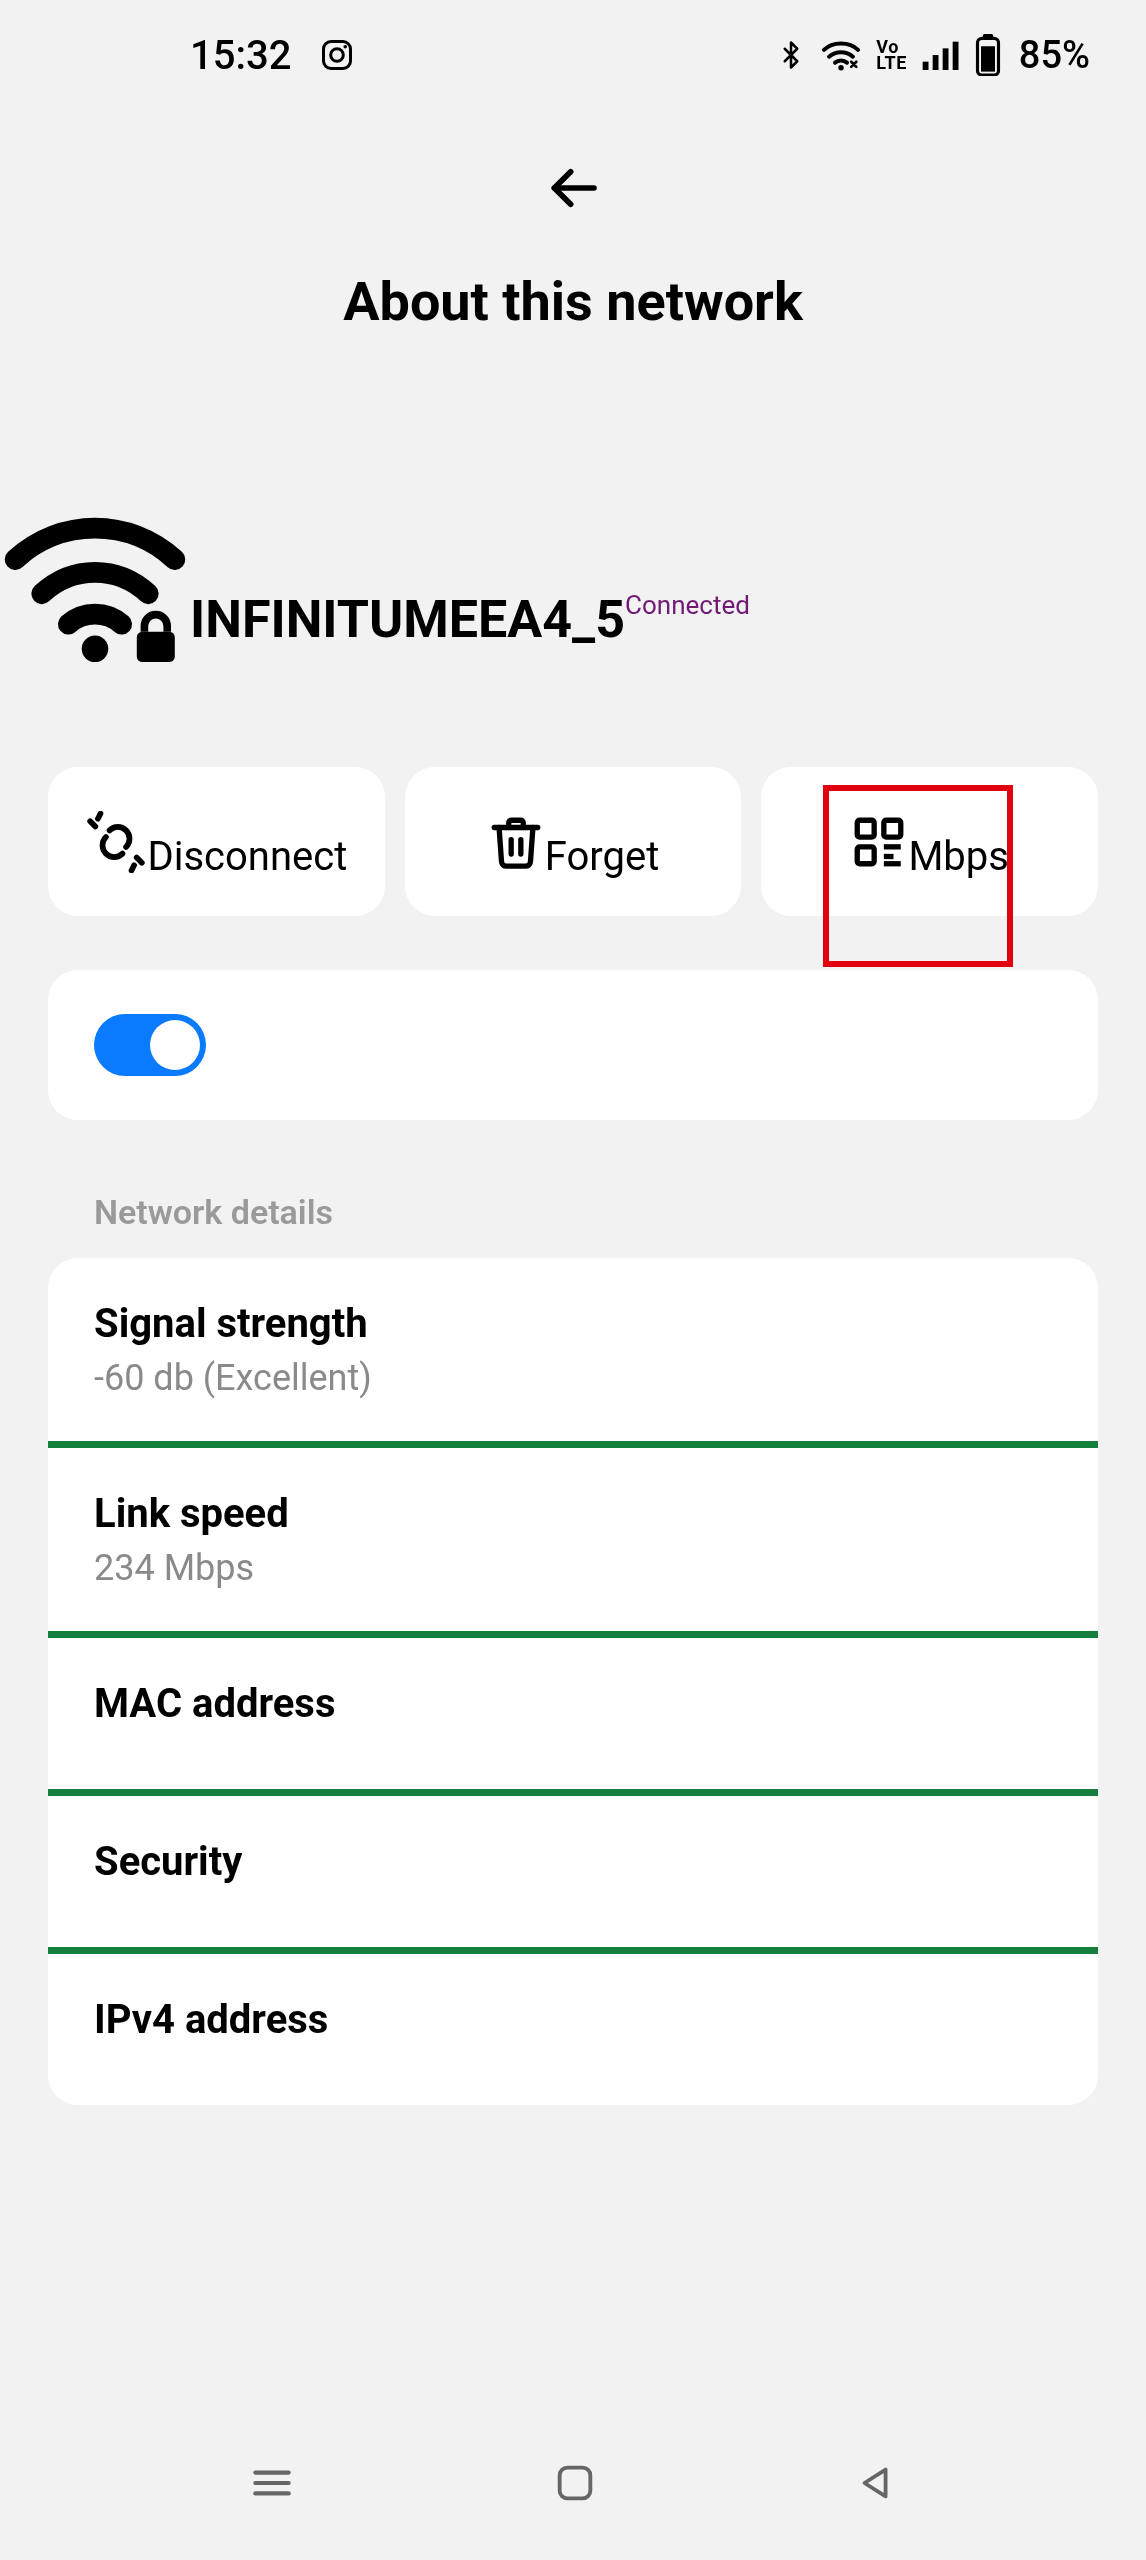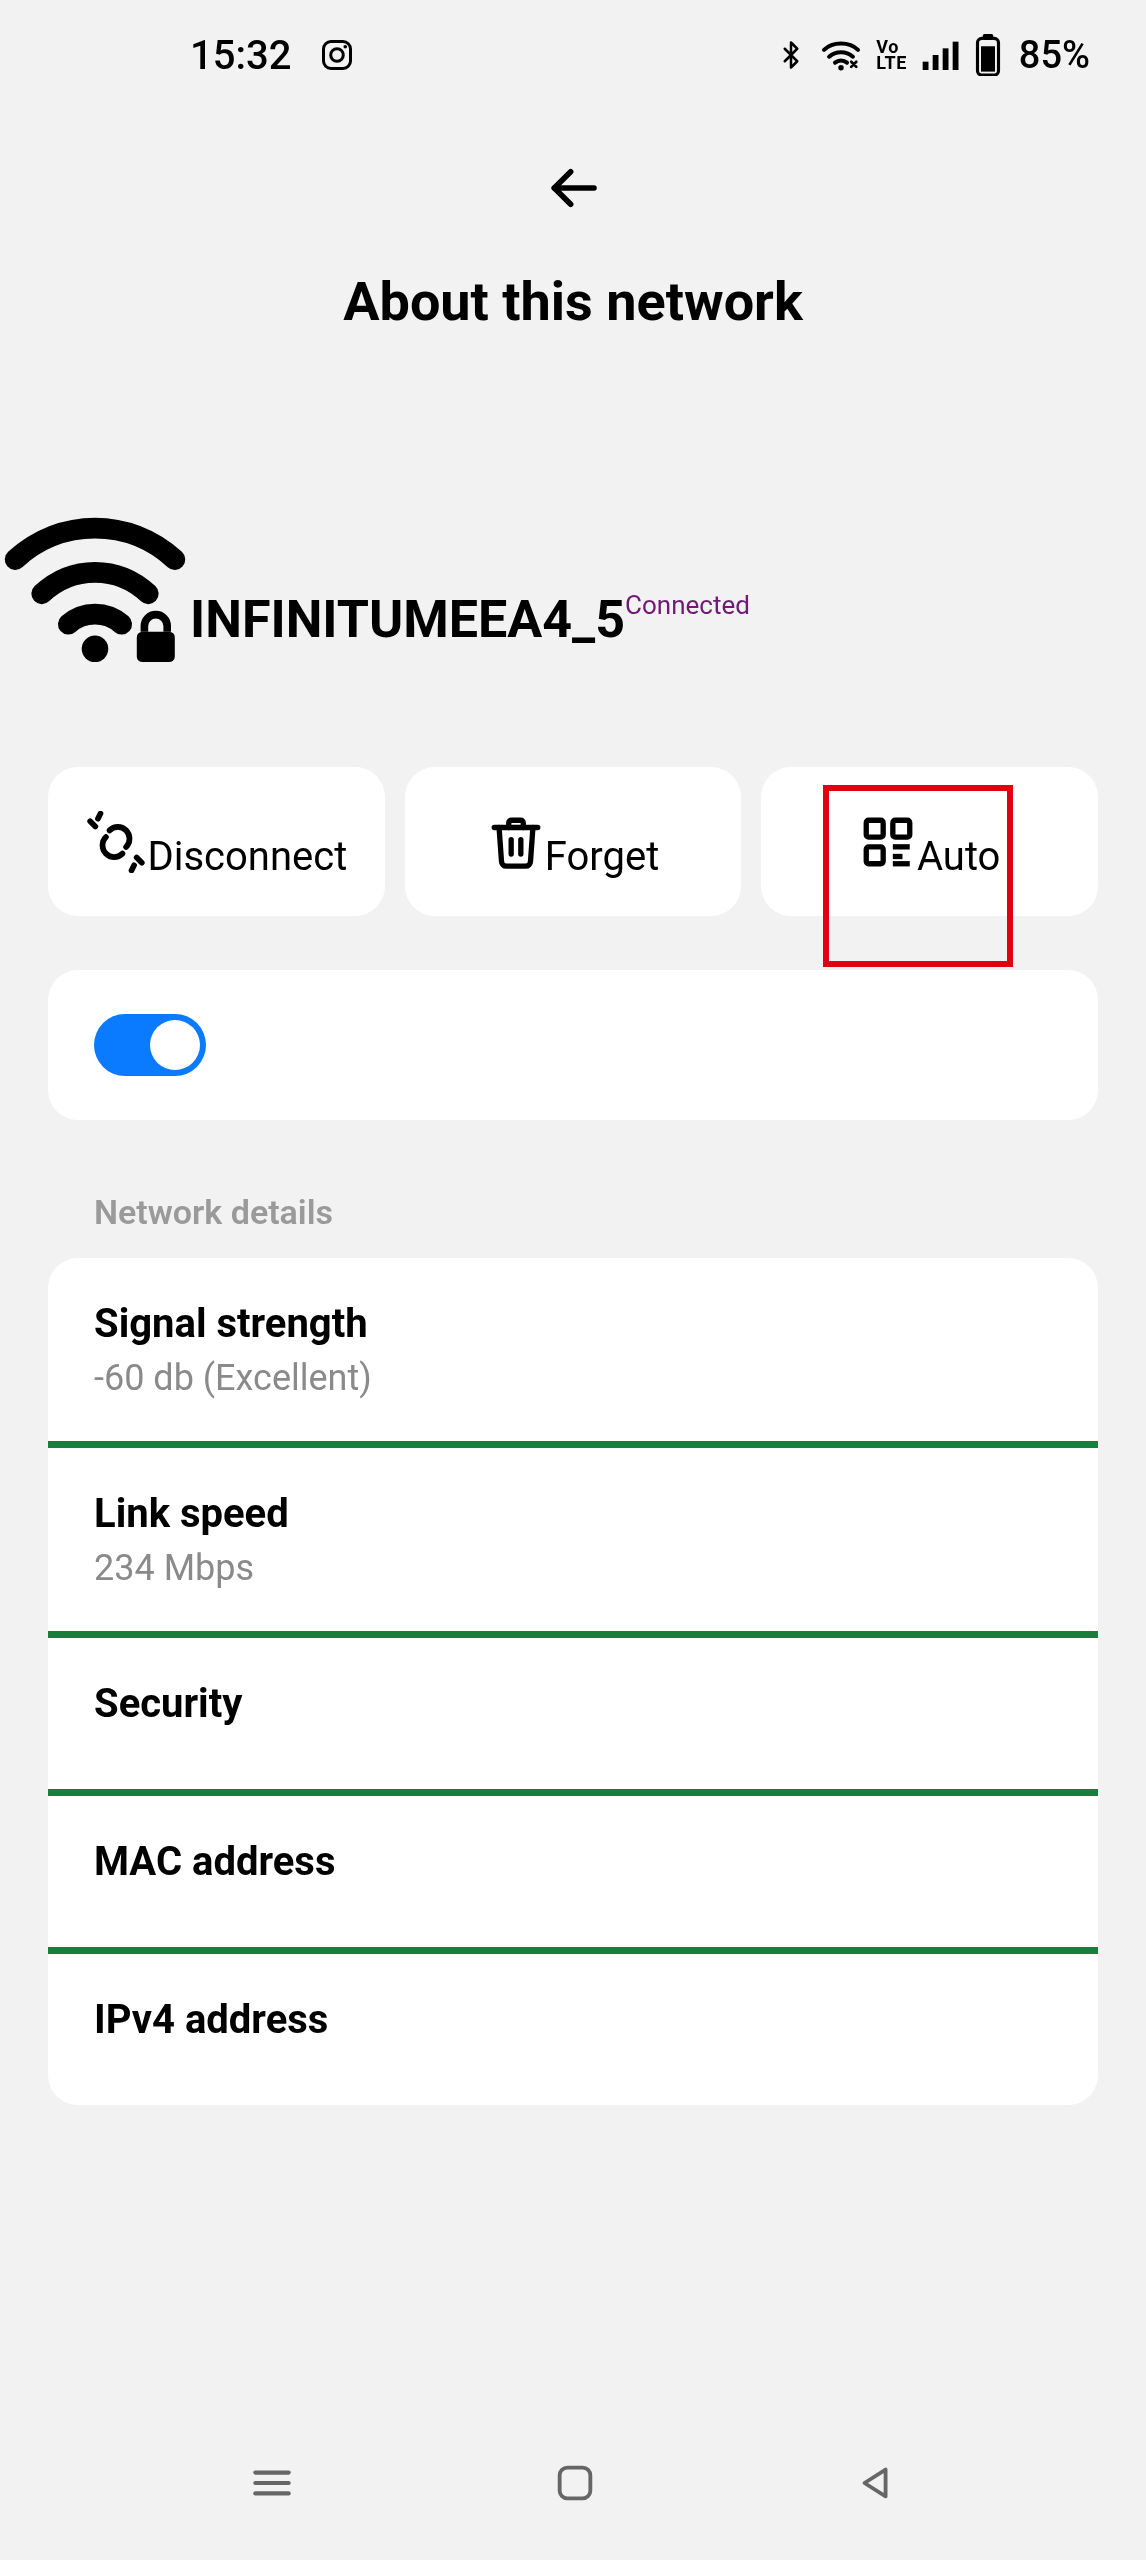--- a/index.html
+++ b/index.html
@@ -265,21 +265,21 @@
       <svg width="58" height="58" viewBox="0 0 24 24" fill="none" stroke="black" stroke-width="2.2">
         <rect x="3" y="3" width="7" height="7" rx="1"></rect>
           <rect x="14" y="3" width="7" height="7" rx="1"></rect>
         <rect x="3" y="14" width="7" height="7" rx="1"></rect>
         <line x1="14" y1="14" x2="21" y2="14"></line>
           <line x1="14" y1="18" x2="18" y2="18"></line>
           <line x1="14" y1="21" x2="21" y2="21"></line>
           <line x1="21" y1="17" x2="21" y2="17"></line>
       </svg>
     </span>
-    <span class="lbl">Auto</span>
+    <span class="lbl">Mbps</span>
     <span class="highlight-box" style="left:62px; top:18px; width:190px; height:182px;"></span>
   </div>
 </div>
 
 <div class="card">
   <div class="auto-row">
     <div class="toggle"></div>
   </div>
 </div>
 
@@ -288,25 +288,25 @@
 <div class="detail-card">
   <div class="detail-row">
     <div class="ttl">Signal strength</div>
     <div class="val">-60 db (Excellent)</div>
   </div>
   <div class="detail-row">
     <div class="ttl">Link speed</div>
     <div class="val">234 Mbps</div>
   </div>
   <div class="detail-row">
+    <div class="ttl">MAC address</div>
+    <div class="val"></div>
+  </div>
+  <div class="detail-row">
     <div class="ttl">Security</div>
-    <div class="val"></div>
-  </div>
-  <div class="detail-row">
-    <div class="ttl">MAC address</div>
     <div class="val"></div>
   </div>
   <div class="detail-row">
     <div class="ttl">IPv4 address</div>
     <div class="val"></div>
   </div>
 </div>
 
 <div class="fade"></div>
 

